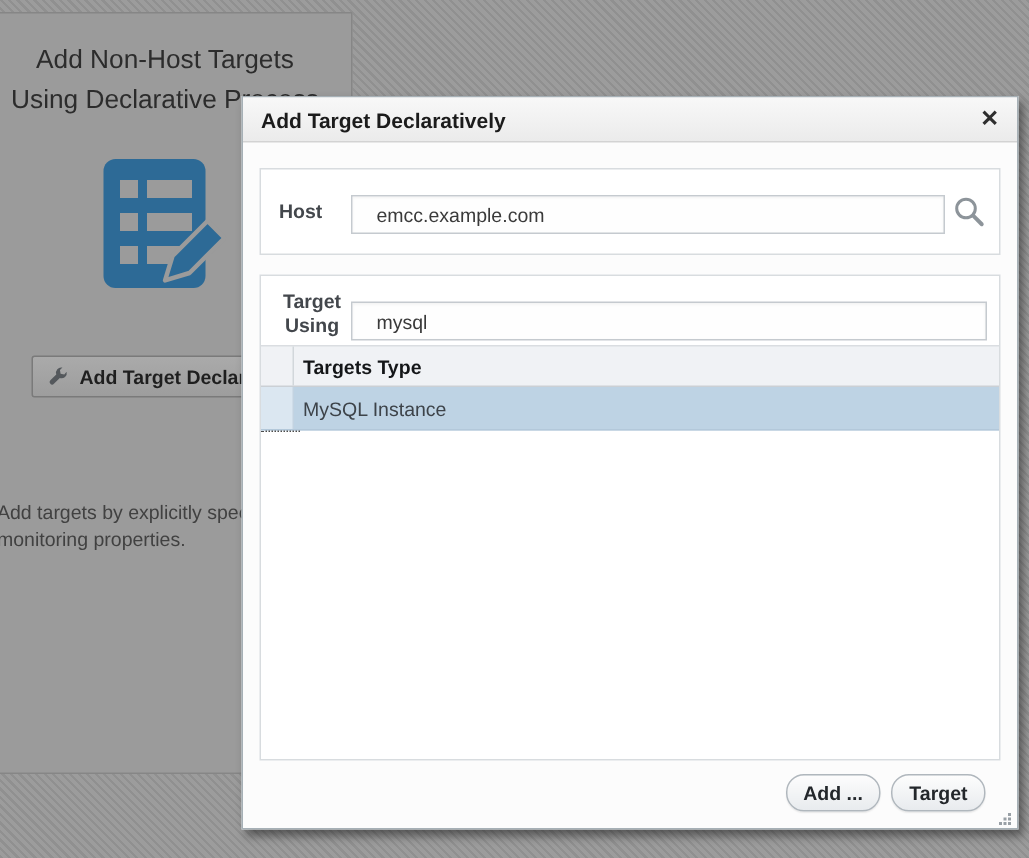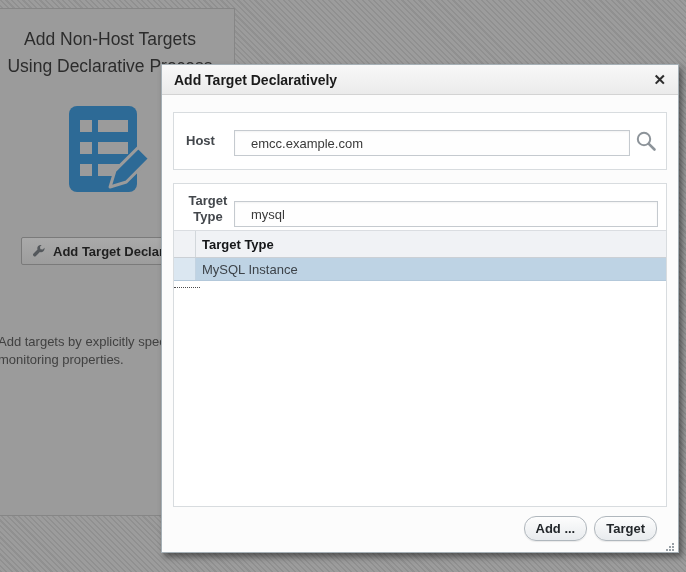--- a/index.html
+++ b/index.html
@@ -62,21 +62,21 @@
     position:absolute;left:0;top:46px;width:100%;height:28px;box-sizing:border-box;
     background:#f0f2f5;border-top:1px solid #dadde1;border-bottom:1px solid #cbd0d5;
     display:flex;align-items:stretch;
   }
   .sel-col{width:22px;border-right:1px solid #d2d7db;box-sizing:border-box;flex:0 0 auto;}
   .tbl-header-cell{
     flex:1;display:flex;align-items:center;padding-left:6px;
     font-weight:bold;font-size:13px;color:#141618;
   }
   .tbl-row{
-    position:absolute;left:0;top:74px;width:100%;height:23px;box-sizing:border-box;
+    position:absolute;left:0;top:74px;width:100%;height:29px;box-sizing:border-box;
     background:#bed3e4;border-bottom:1px solid #b3c8da;display:flex;align-items:stretch;cursor:pointer;
   }
   .tbl-row .sel-col{background:#dbe7f1;border-right:1px solid #c3d3e1;}
   .tbl-row-cell{flex:1;display:flex;align-items:center;padding-left:6px;font-size:13px;color:#3d4349;}
   .focus-dots{position:absolute;left:0;top:103px;width:26px;height:0;border-bottom:1px dotted #4c4c4c;}
   .dlg-footer-buttons{
     position:absolute;right:21px;top:451px;display:flex;gap:7px;
   }
   .footer-btn{
     height:25px;padding:0 11px;border:1px solid #b0b7bd;border-radius:12px;
@@ -143,27 +143,27 @@
           <circle cx="10" cy="10" r="6.2" fill="none" stroke="#8d949a" stroke-width="2"></circle>
           <line x1="14.8" y1="14.8" x2="20.5" y2="20.5" stroke="#8d949a" stroke-width="2.6" stroke-linecap="round"></line>
         </svg>
       </span>
     </button>
   </div>
 
   <div class="section-box target-box">
     <div class="field-label tt-label">
       <span>Target</span>
-      <span>Type</span>
+      <span>Using</span>
     </div>
     <input class="text-input tt-input" type="text" value="mysql" style="">
 
     <div class="tbl-header">
       <div class="sel-col"></div>
-      <div class="tbl-header-cell">Target Type</div>
+      <div class="tbl-header-cell">Targets Type</div>
     </div>
     <div class="tbl-row">
       <div class="sel-col"></div>
       <div class="tbl-row-cell">MySQL Instance</div>
     </div>
     <div class="focus-dots"></div>
   </div>
 
   <div class="dlg-footer-buttons">
     <button class="footer-btn">Add ...</button>

